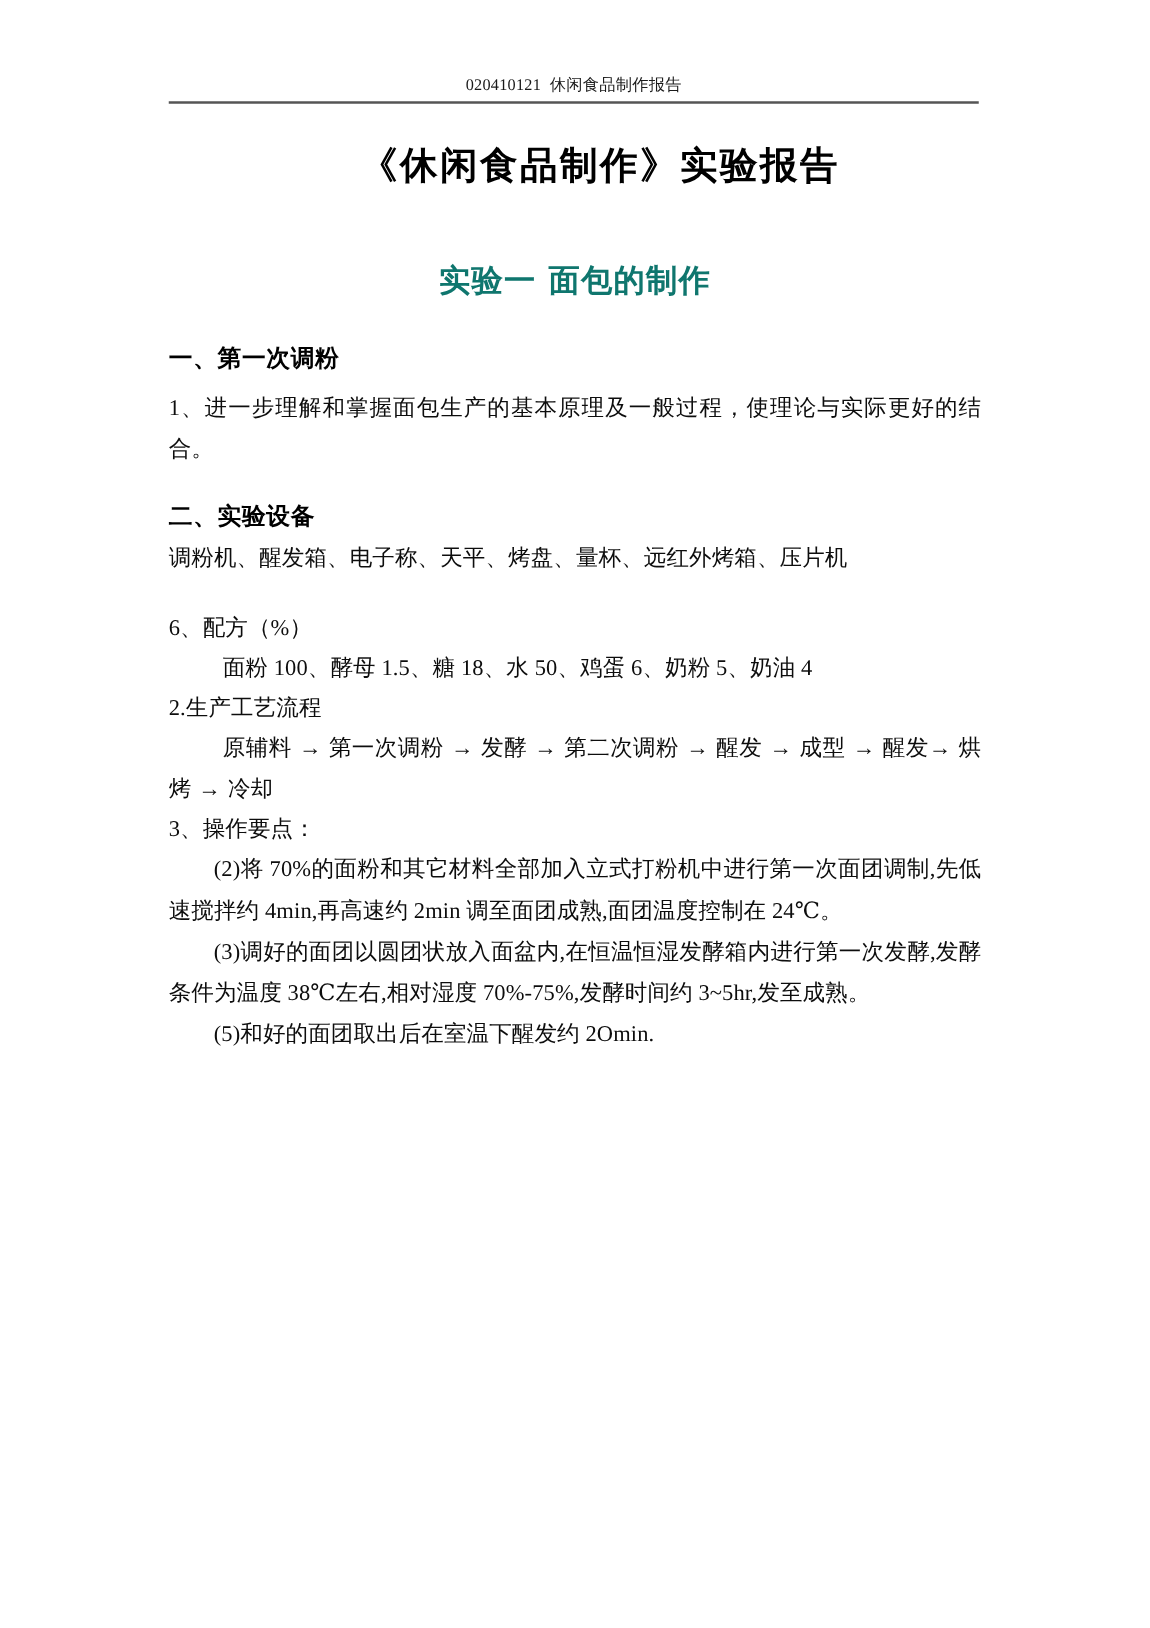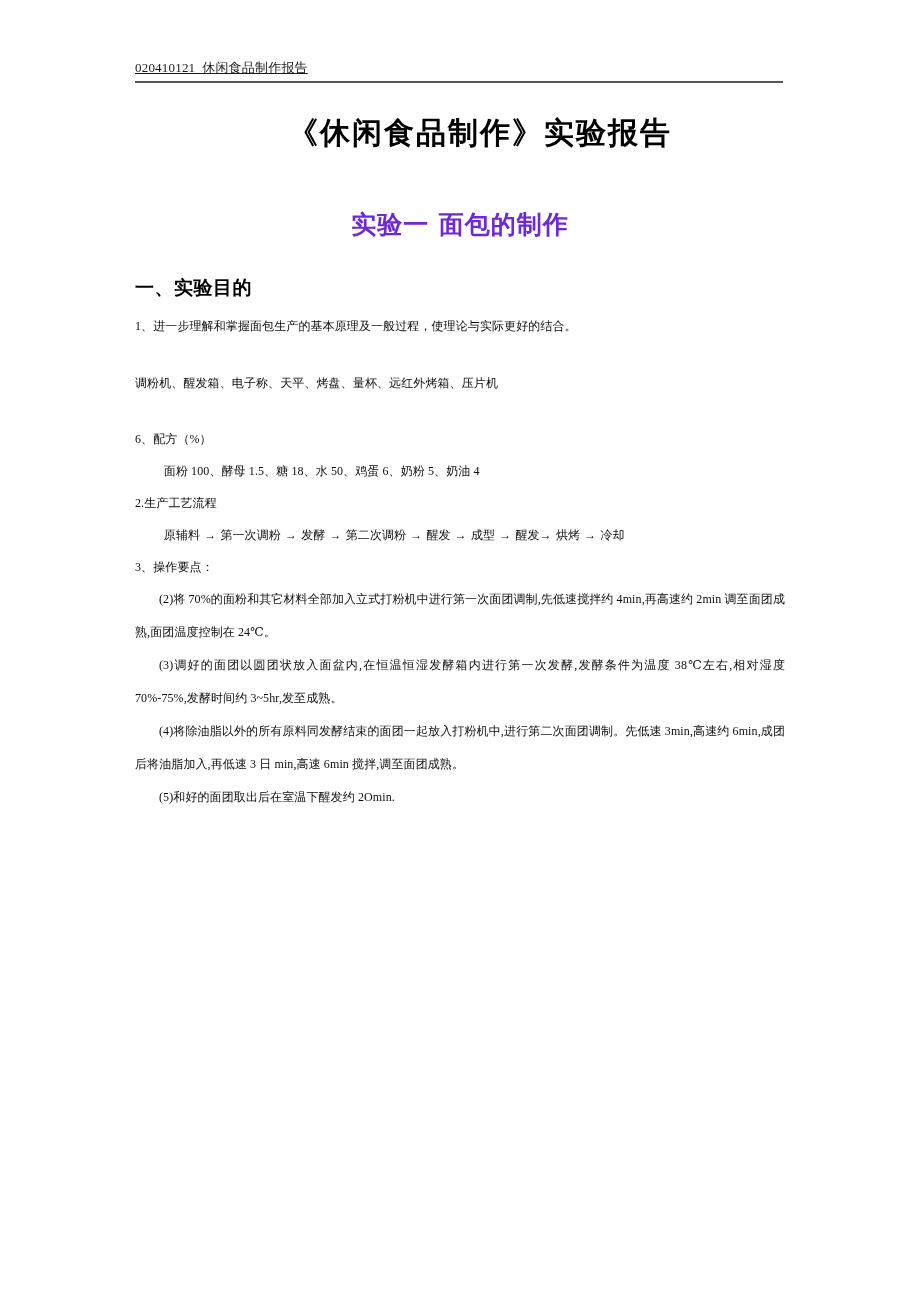--- a/index.html
+++ b/index.html
@@ -22,27 +22,27 @@
   }
 
   
   .header-band {
     position: absolute;
     top: 60px;
     left: 135px;
     width: 648px;
   }
   .header-text {
+    text-align: center;
     font-family: "Liberation Serif", "DejaVu Serif", serif;
     font-size: 13px;
     line-height: 16px;
     color: #1a1a1a;
     letter-spacing: 0.2px;
     white-space: pre;
-    text-decoration: underline;
   }
   .header-rule {
     margin-top: 5px;
     border: 0;
     border-top: 2px solid #555555;
     width: 100%;
     height: 0;
   }
 
   
@@ -64,21 +64,21 @@
     position: absolute;
     top: 208px;
     left: 0;
     width: 920px;
     text-align: center;
     font-family: "DejaVu Sans", "Liberation Sans", sans-serif;
     font-weight: bold;
     font-size: 25px;
     line-height: 34px;
     letter-spacing: 1px;
-    color: #6d28d9;
+    color: #0f766e;
   }
 
   
   .body-col {
     position: absolute;
     top: 272px;
     left: 135px;
     width: 650px;
   }
 
@@ -92,21 +92,21 @@
     letter-spacing: 0.5px;
     color: #000;
   }
   .sp-before-sec { height: 22px; }
   .sp-after-sec  { height: 8px;  }
 
   p.para {
     margin: 0;
     padding: 0;
     font-family: "Liberation Serif", "DejaVu Serif", serif;
-    font-size: 12px;
+    font-size: 18px;
     line-height: 33px;
     color: #0d0d0d;
     text-align: justify;
     text-justify: inter-ideograph;
     letter-spacing: 0.1px;
   }
   p.tight {
     line-height: 31px;
   }
   p.indent  { text-indent: 2em; }
@@ -127,37 +127,37 @@
     <div class="header-text">020410121  休闲食品制作报告</div>
     <hr class="header-rule">
   </div>
 
   <div class="doc-title">《休闲食品制作》实验报告</div>
 
   <div class="doc-subtitle">实验一  面包的制作</div>
 
   <div class="body-col">
 
-    <h2 class="sec">一、实验目的</h2>
+    <h2 class="sec">一、第一次调粉</h2>
     <div class="sp-after-sec"></div>
     <p class="para">1、进一步理解和掌握面包生产的基本原理及一般过程，使理论与实际更好的结合。</p>
 
     <div class="sp-before-sec"></div>
+    <h2 class="sec">二、实验设备</h2>
     <div class="spacer-xs"></div>
     <p class="para tight">调粉机、醒发箱、电子称、天平、烤盘、量杯、远红外烤箱、压片机</p>
 
     <div class="sp-before-sec"></div>
     <div class="spacer-xs"></div>
 
     <p class="para tight">6、配方（%）</p>
     <p class="para indent3">面粉 100、酵母 1.5、糖 18、水 50、鸡蛋 6、奶粉 5、奶油 4</p>
 
     <p class="para tight">2.生产工艺流程</p>
     <p class="para indent3 flow">原辅料 → 第一次调粉 → 发酵 → 第二次调粉 → 醒发 → 成型 → 醒发→ 烘烤 → 冷却</p>
 
     <p class="para tight">3、操作要点：</p>
     <p class="para indent">(2)将 70%的面粉和其它材料全部加入立式打粉机中进行第一次面团调制,先低速搅拌约 4min,再高速约 2min 调至面团成熟,面团温度控制在 24℃。</p>
     <p class="para indent">(3)调好的面团以圆团状放入面盆内,在恒温恒湿发酵箱内进行第一次发酵,发酵条件为温度 38℃左右,相对湿度 70%-75%,发酵时间约 3~5hr,发至成熟。</p>
-    <p class="para indent">(4)将除油脂以外的所有原料同发酵结束的面团一起放入打粉机中,进行第二次面团调制。先低速 3min,高速约 6min,成团后将油脂加入,再低速 3 日 min,高速 6min 搅拌,调至面团成熟。</p>
     <p class="para indent">(5)和好的面团取出后在室温下醒发约 2Omin.</p>
 
   </div>
 </div>
 
 </body></html>

